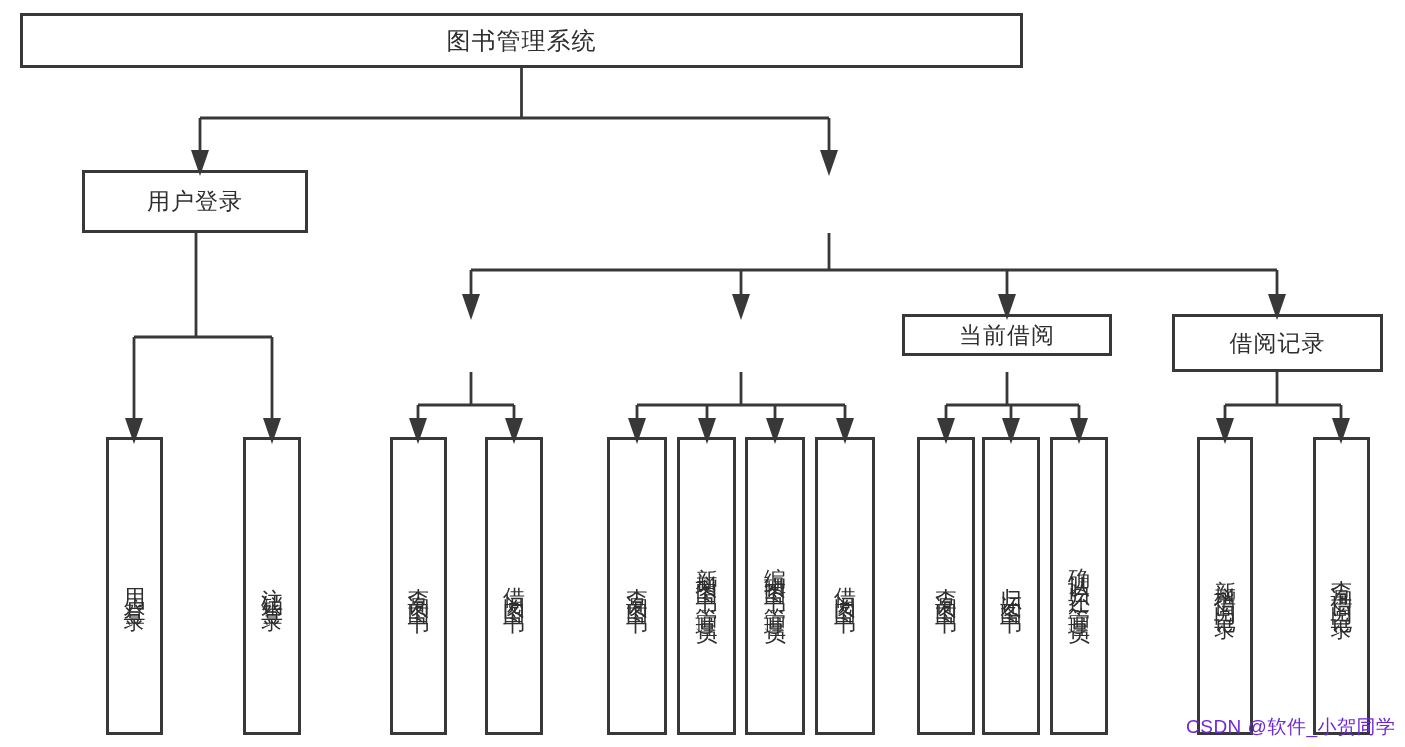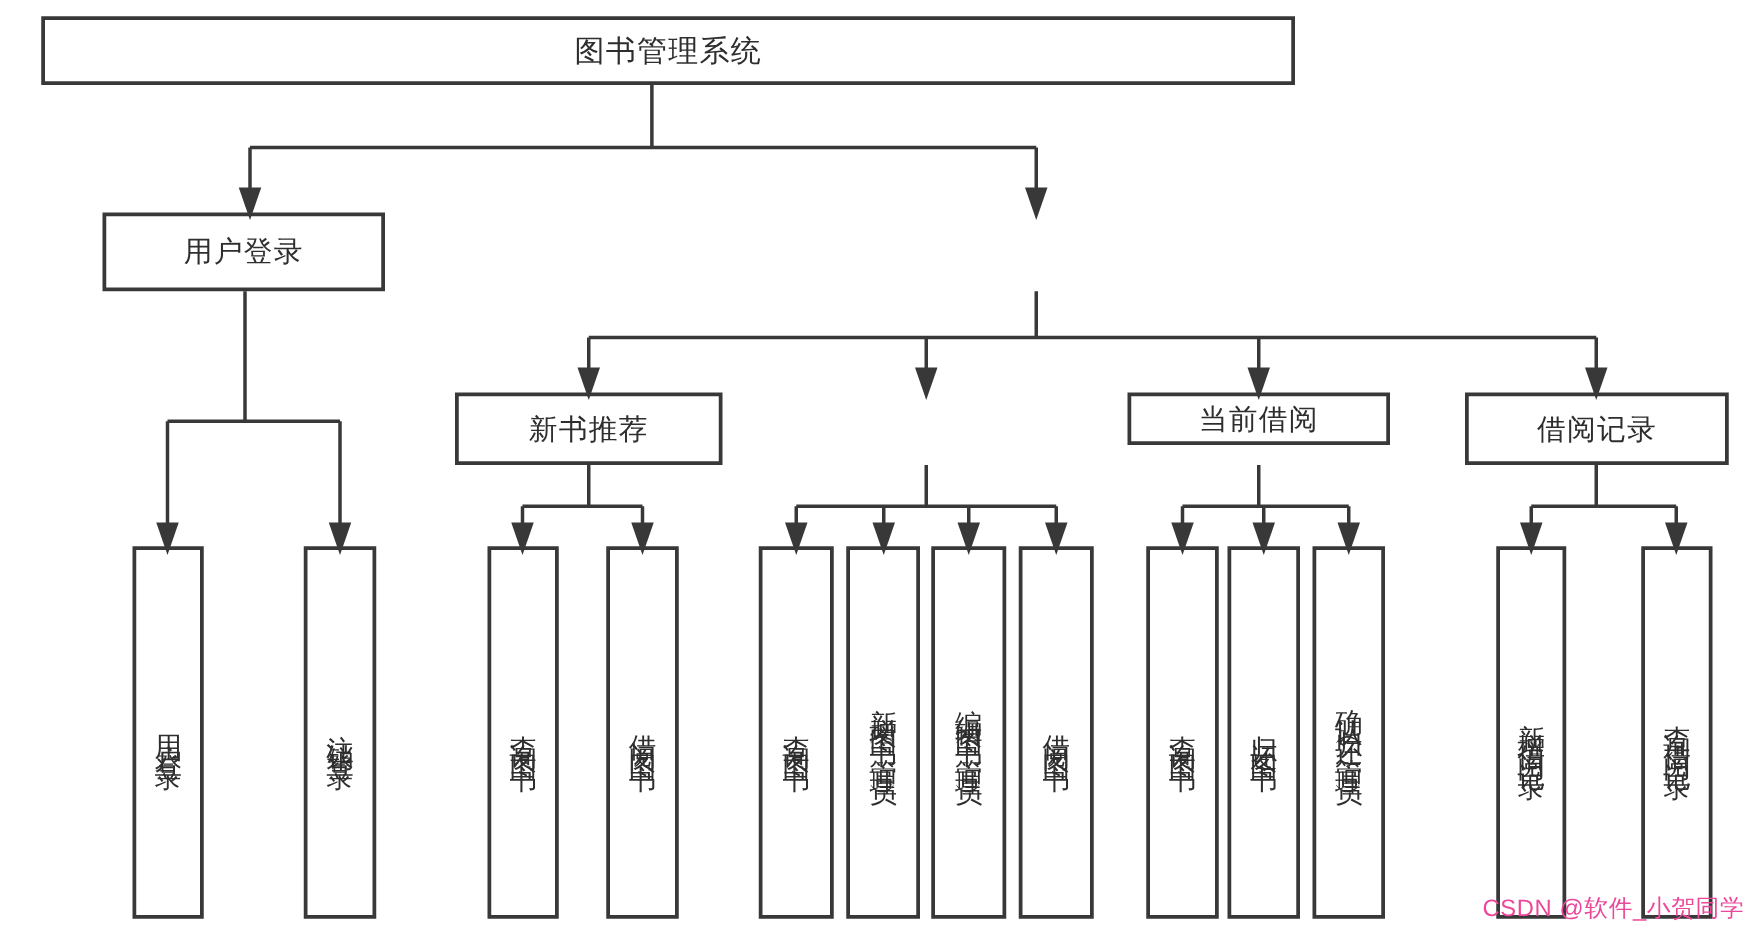--- a/index.html
+++ b/index.html
@@ -17,33 +17,33 @@
   .box{
     position:absolute;
     box-sizing:border-box;
     background:#ffffff;
     border:3px solid #383838;
     display:flex;align-items:center;justify-content:center;
     color:#2e2e2e;
     z-index:2;
   }
   .hbox{font-size:23px;letter-spacing:1px;}
-  .root{font-size:24px;margin-left:13px;}
+  .root{font-size:24px;}
   .vbox{
     writing-mode:vertical-rl;
     text-orientation:mixed;
     font-size:22px;
     letter-spacing:8px;
     line-height:1.1;
   }
   .watermark{
     position:absolute;
     z-index:8;
     font-size:19px;
-    color:#ec4899;
+    color:#6d28d9;
     letter-spacing:0.5px;
     white-space:nowrap;
   }
 </style>
 </head>
 <body>
 
 <div class="canvas">
 
   <svg class="connector-layer" width="1405" height="747" viewBox="0 0 1405 747" xmlns="http://www.w3.org/2000/svg">
@@ -106,23 +106,20 @@
   </svg>
 
   <div class="box hbox root" style="left:20px;top:13px;width:1003px;height:55px">
     <span>图书管理系统</span>
   </div>
 
   <div class="box hbox" style="left:82px;top:170px;width:226px;height:63px">
     <span>用户登录</span>
   </div>
 
-  <div class="box hbox" style="left:364px;top:314px;width:214px;height:58px">
-    <span>新书推荐</span>
-  </div>
   <div class="box hbox" style="left:902px;top:314px;width:210px;height:42px">
     <span>当前借阅</span>
   </div>
   <div class="box hbox" style="left:1172px;top:314px;width:211px;height:58px">
     <span>借阅记录</span>
   </div>
 
   <div class="box vbox" style="left:106px;top:437px;width:57px;height:298px">
     <span>用户登录</span>
   </div>

